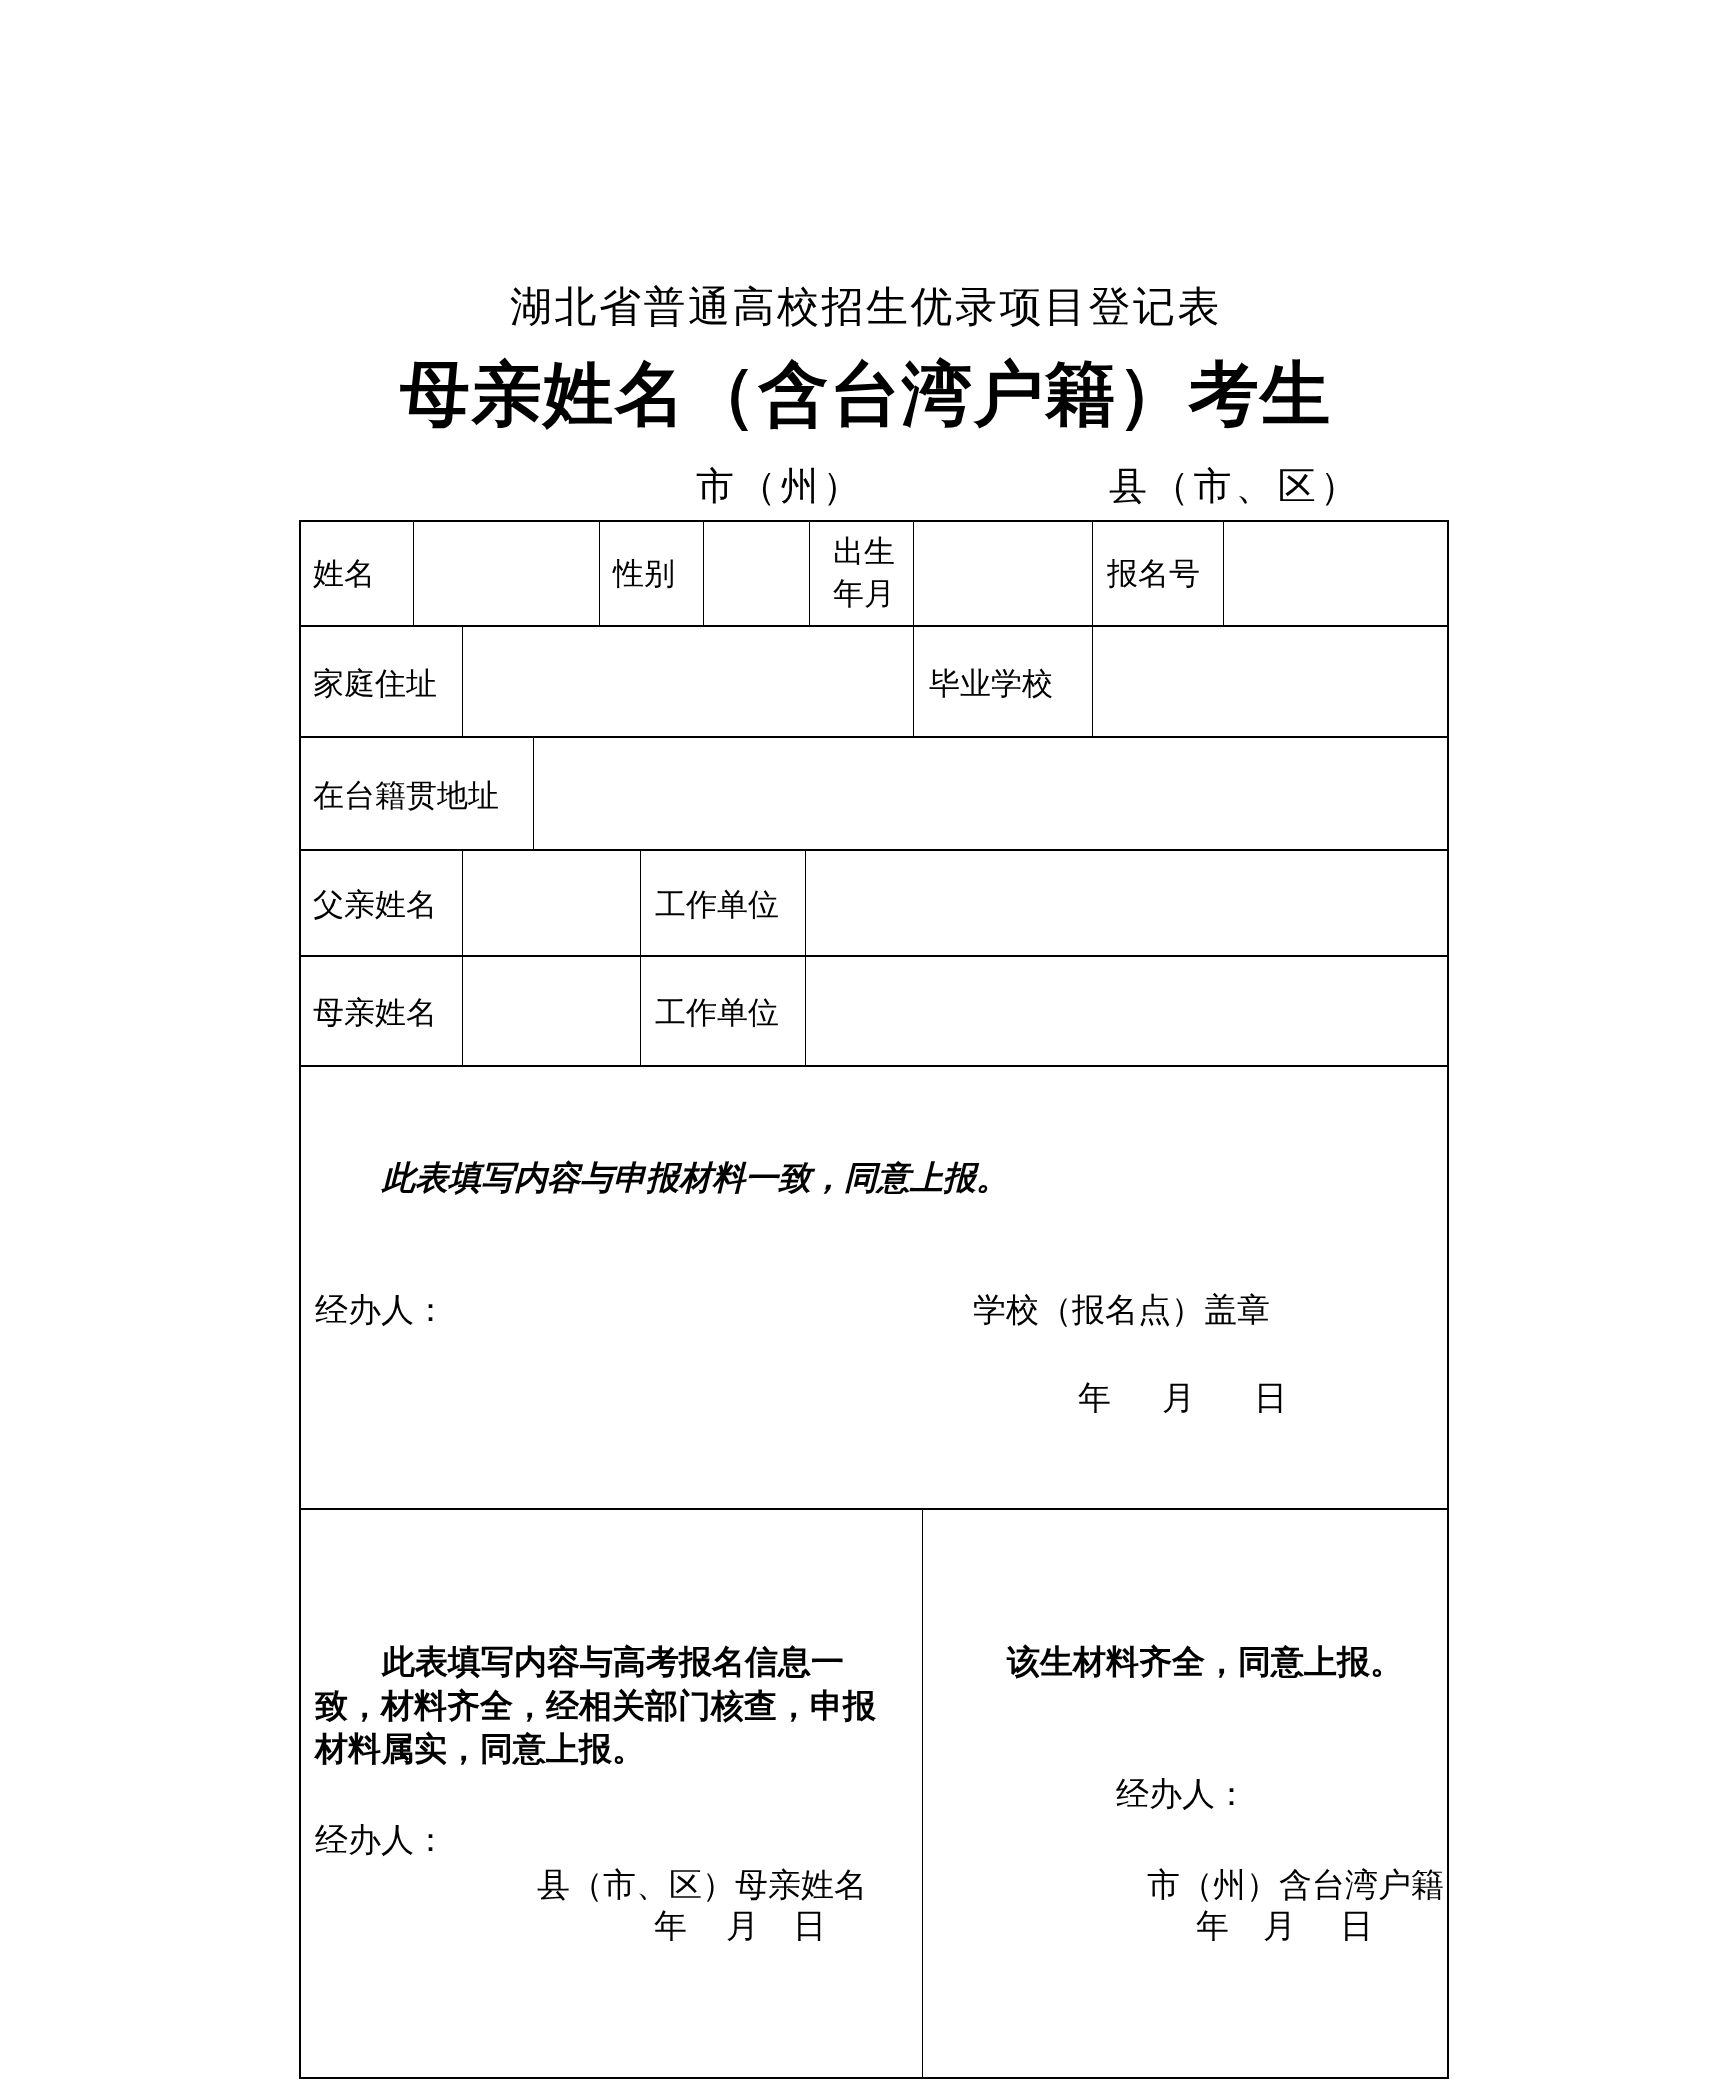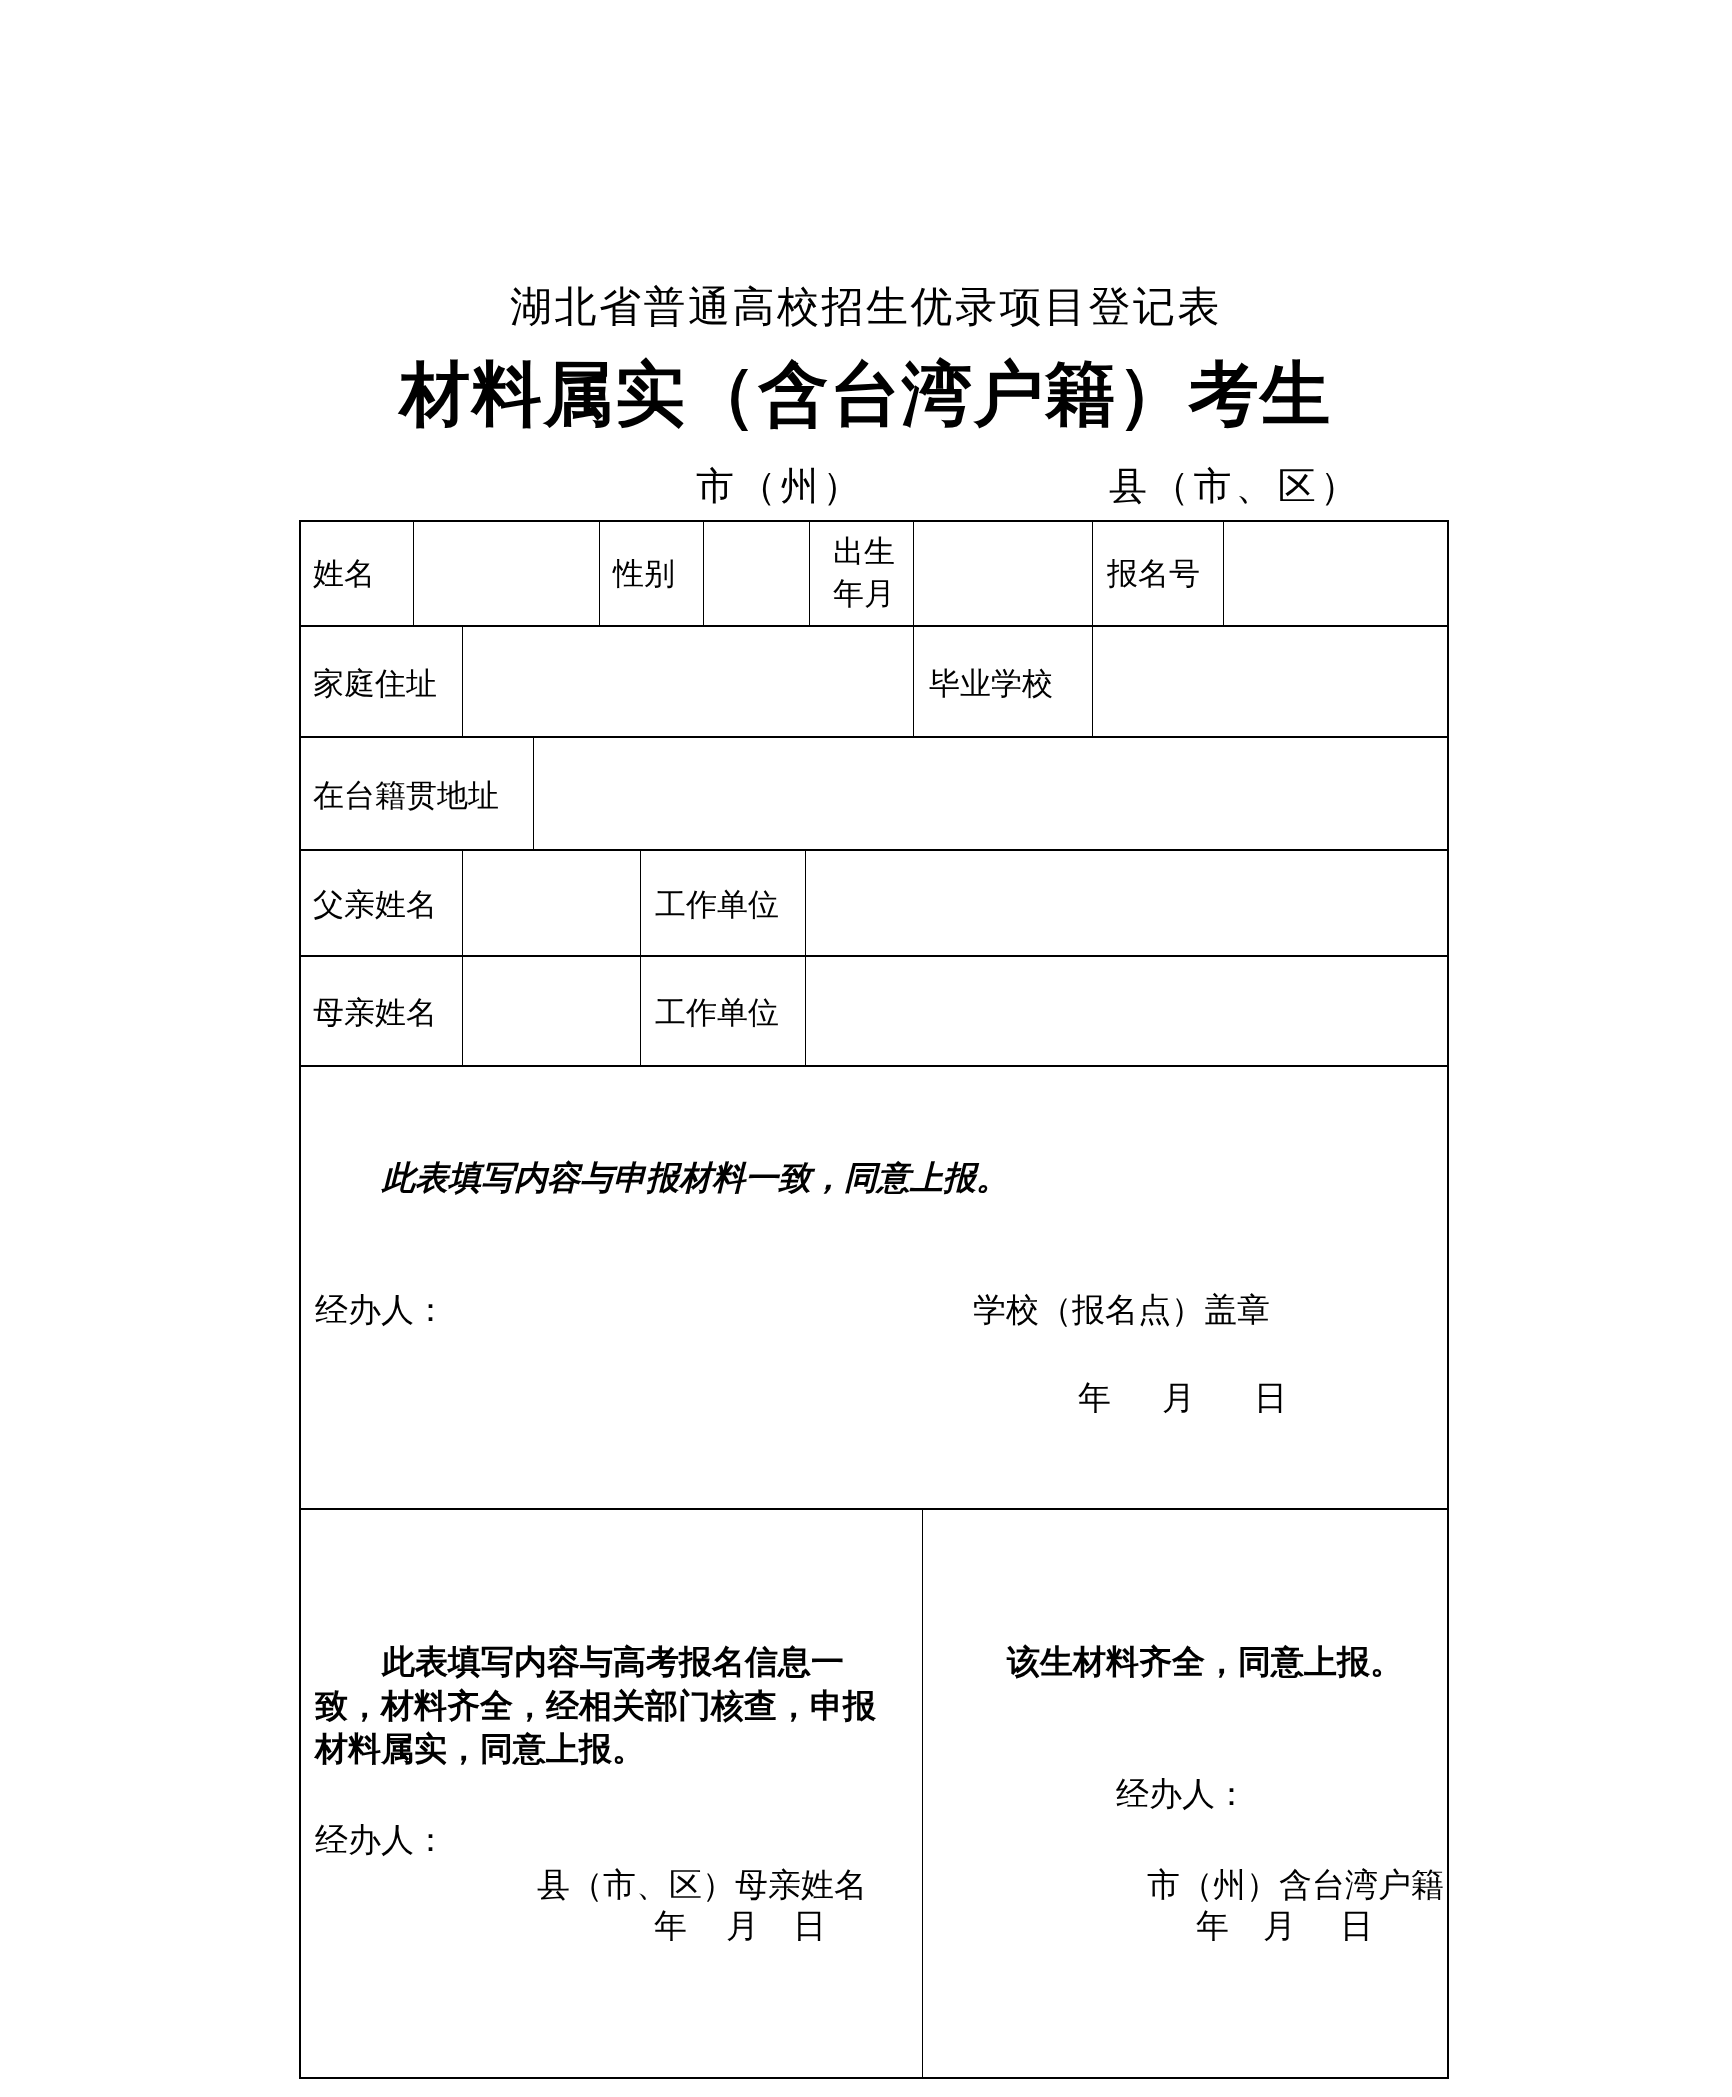--- a/index.html
+++ b/index.html
@@ -14,21 +14,21 @@
   .vl { position:absolute; width:0; border-left:1.7px solid #000; }
   .lbl { position:absolute; font-size:31px; font-family:"DejaVu Sans", "Liberation Sans", sans-serif; white-space:nowrap; }
   .body { position:absolute; font-size:33px; white-space:nowrap; }
   .bold { font-weight:bold; }
   .field { position:absolute; }
 </style>
 </head>
 <body>
 
 <div class="abs subtitle">湖北省普通高校招生优录项目登记表</div>
-<div class="abs title">材料属实（含台湾户籍）考生</div>
+<div class="abs title">母亲姓名（含台湾户籍）考生</div>
 <div class="abs region" style="left:696px;">市（州）</div>
 <div class="abs region" style="left:1078px;margin-left:31px;">县（市、区）</div>
 
 <div class="abs tbl"></div>
 
 <div class="hl" style="top:625px;"></div>
 <div class="hl" style="top:736px;"></div>
 <div class="hl" style="top:849px;"></div>
 <div class="hl" style="top:955px;"></div>
 <div class="hl" style="top:1065px;"></div>

